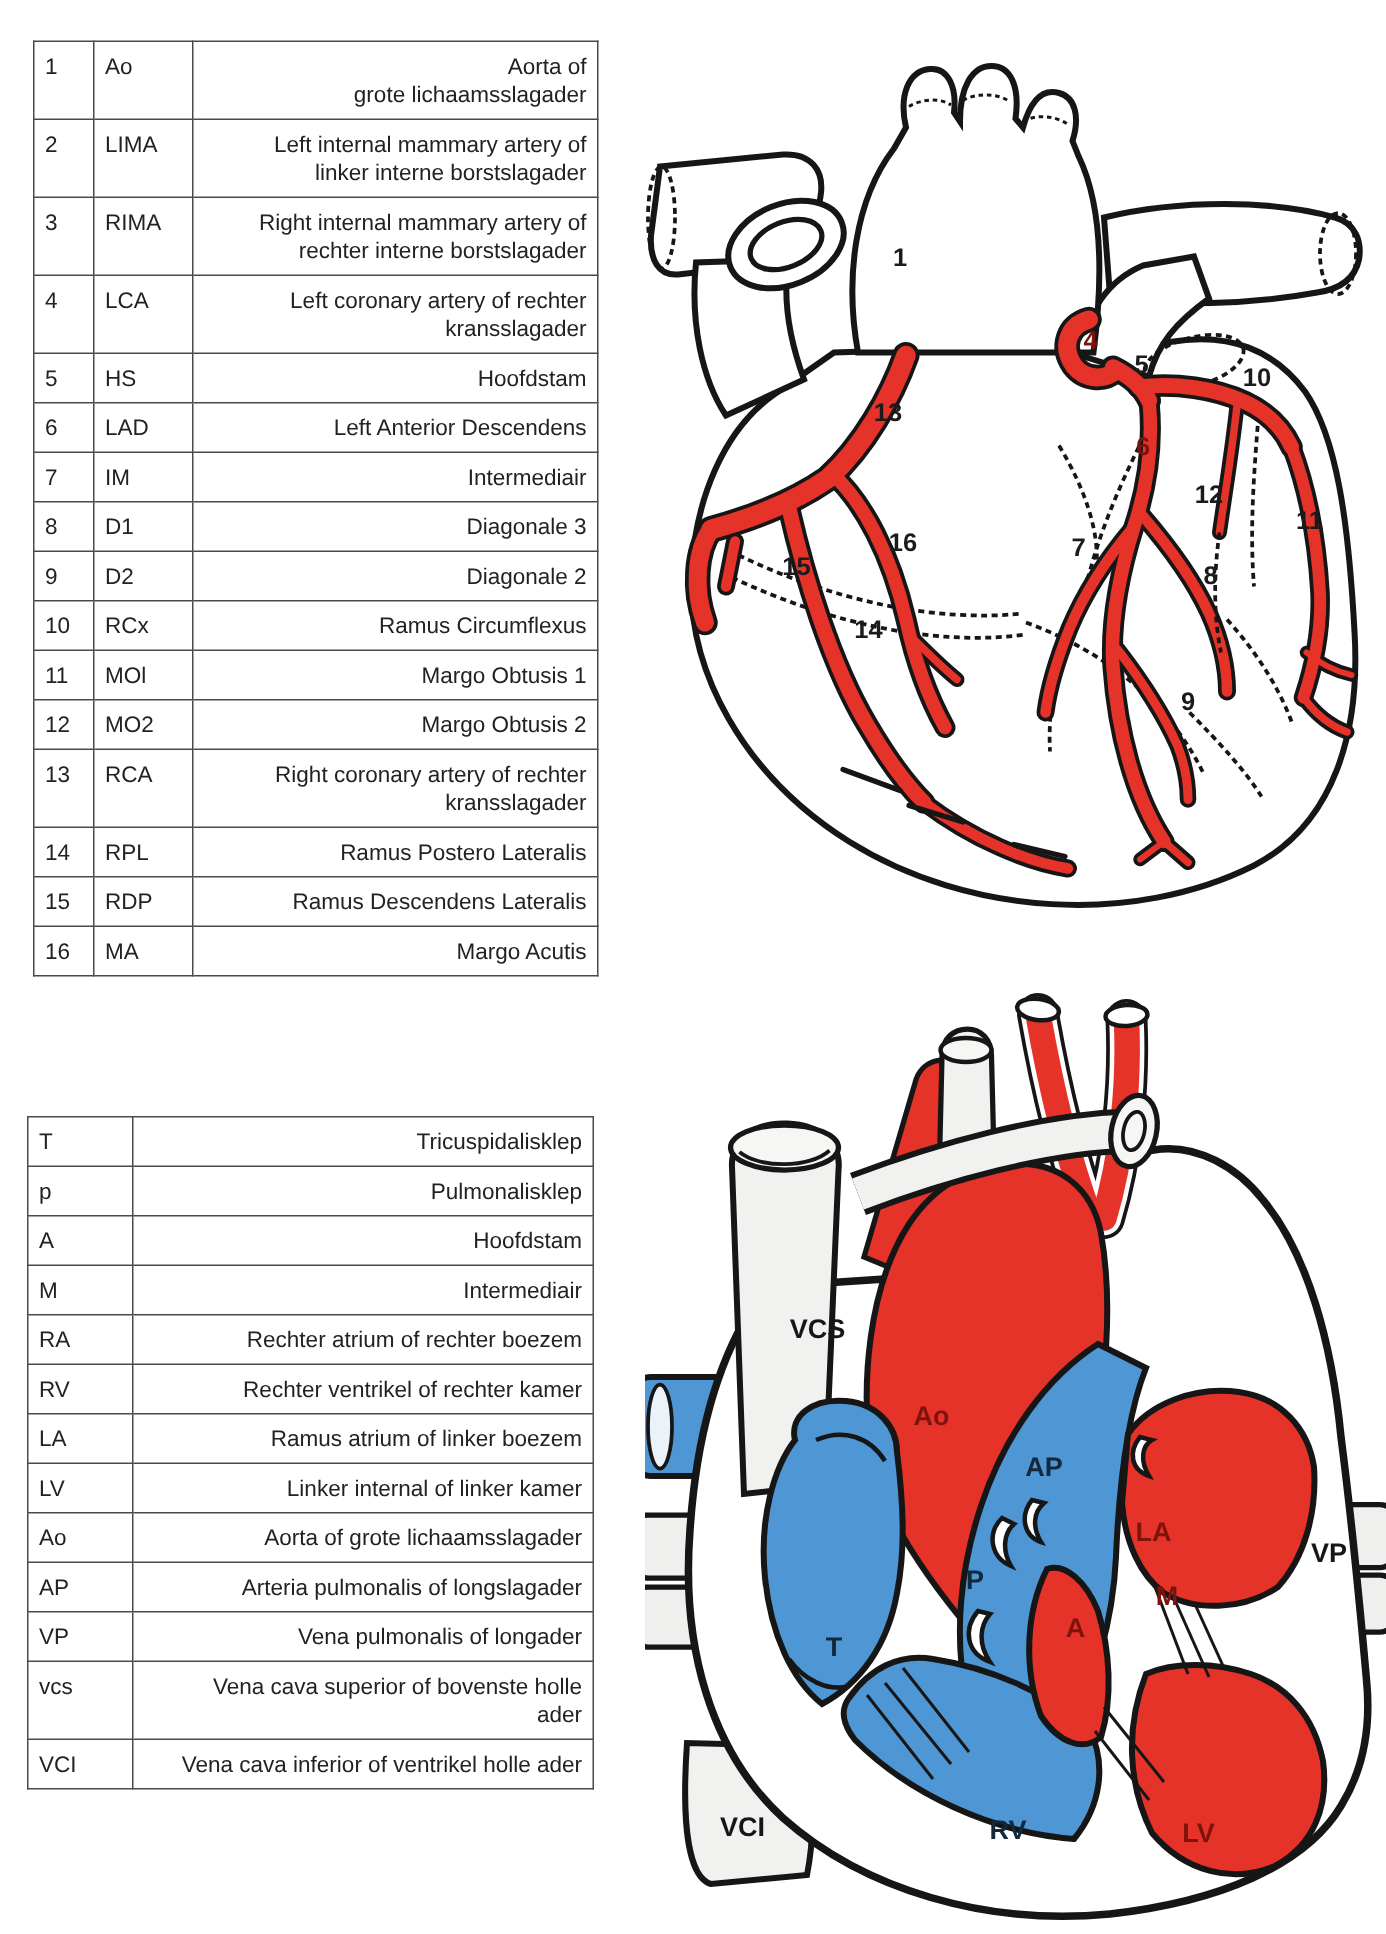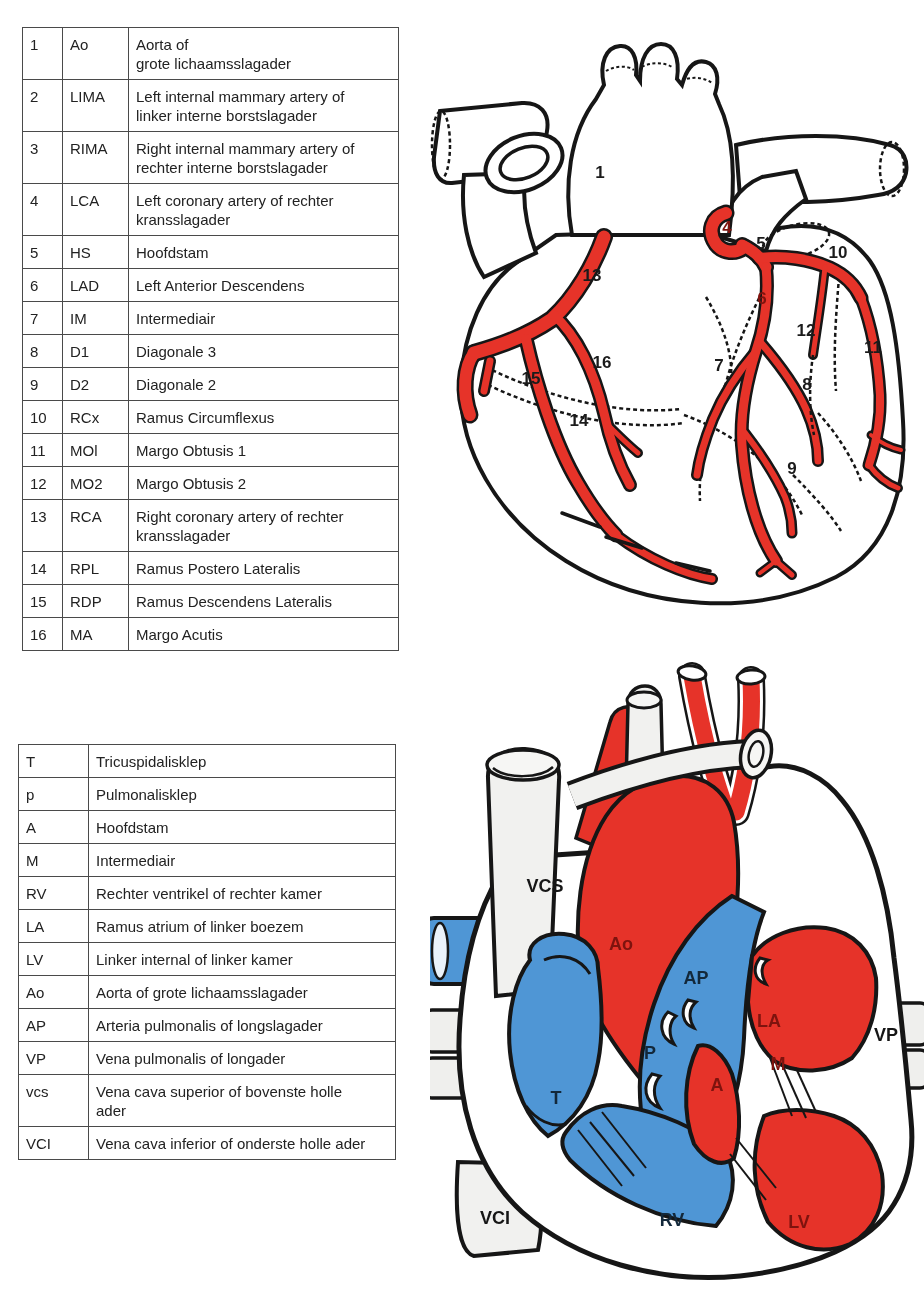--- a/index.html
+++ b/index.html
@@ -1,21 +1,21 @@
 <!DOCTYPE html>
 <html><head>
 <meta charset="utf-8">
 <style>
   html,body{margin:0;padding:0;background:#fff;}
   .page{position:relative;width:924px;height:1289px;background:#ffffff;
         font-family:"Liberation Sans",sans-serif;overflow:hidden;}
   table.legend{position:absolute;border-collapse:collapse;table-layout:fixed;background:#fff;}
   table.legend td{border:1px solid #4a4a4a;padding:7px 7px 6px;font-size:15px;line-height:19px;
         color:#222;vertical-align:top;font-family:"Liberation Sans",sans-serif;}
-  table.legend .desc{white-space:pre-line;}
+  table.legend .desc{white-space:pre-line;text-align:right;}
   #coronary-table{left:22px;top:27px;width:376px;}
   #valve-table{left:18px;top:744px;width:377px;}
   .diagram{position:absolute;}
   .diagram svg{position:absolute;left:0;top:0;width:100%;height:100%;}
   .dlabel{position:absolute;transform:translate(-50%,-50%);font-weight:bold;color:#1b1b1b;
         font-size:17px;line-height:1;white-space:nowrap;}
   #section-diagram .dlabel{font-size:18px;}
   .t-red{color:#7e130e;}
   .t-dark{color:#13283a;}
   .t-black{color:#161616;}
@@ -136,20 +136,24 @@
         </tr>
       <tr>
           <td>A</td>
           <td class="desc">Hoofdstam</td>
         </tr>
       <tr>
           <td>M</td>
           <td class="desc">Intermediair</td>
         </tr>
       <tr>
+          <td>RA</td>
+          <td class="desc">Rechter atrium of rechter boezem</td>
+        </tr>
+      <tr>
           <td>RV</td>
           <td class="desc">Rechter ventrikel of rechter kamer</td>
         </tr>
       <tr>
           <td>LA</td>
           <td class="desc">Ramus atrium of linker boezem</td>
         </tr>
       <tr>
           <td>LV</td>
           <td class="desc">Linker internal of linker kamer</td>
@@ -166,21 +170,21 @@
           <td>VP</td>
           <td class="desc">Vena pulmonalis of longader</td>
         </tr>
       <tr>
           <td>vcs</td>
           <td class="desc">Vena cava superior of bovenste holle
 ader</td>
         </tr>
       <tr>
           <td>VCI</td>
-          <td class="desc">Vena cava inferior of onderste holle ader</td>
+          <td class="desc">Vena cava inferior of ventrikel holle ader</td>
         </tr>
     </tbody>
   </table>
 
   <div class="diagram" id="coronary-diagram" style="left:424px;top:15px;width:500px;height:615px;">
     <svg viewBox="0 0 500 615">
       <g stroke="#161616" fill="#ffffff">
         <path d="M92,248 C58,272 40,318 37,365 C33,432 72,502 142,546 C222,596 332,602 412,562 C466,534 483,472 479,406 C475,332 467,276 446,246 C426,219 396,206 356,213 L132,220 Z" stroke-width="4"></path>
         <path d="M16,96 L98,88 C116,87 126,98 123,116 L116,158 L28,168 C15,169 9,158 10,142 Z" stroke-width="4"></path>
         <ellipse cx="17" cy="130" rx="9" ry="34" fill="none" stroke-width="2.5" stroke-dasharray="4 3"></ellipse>

